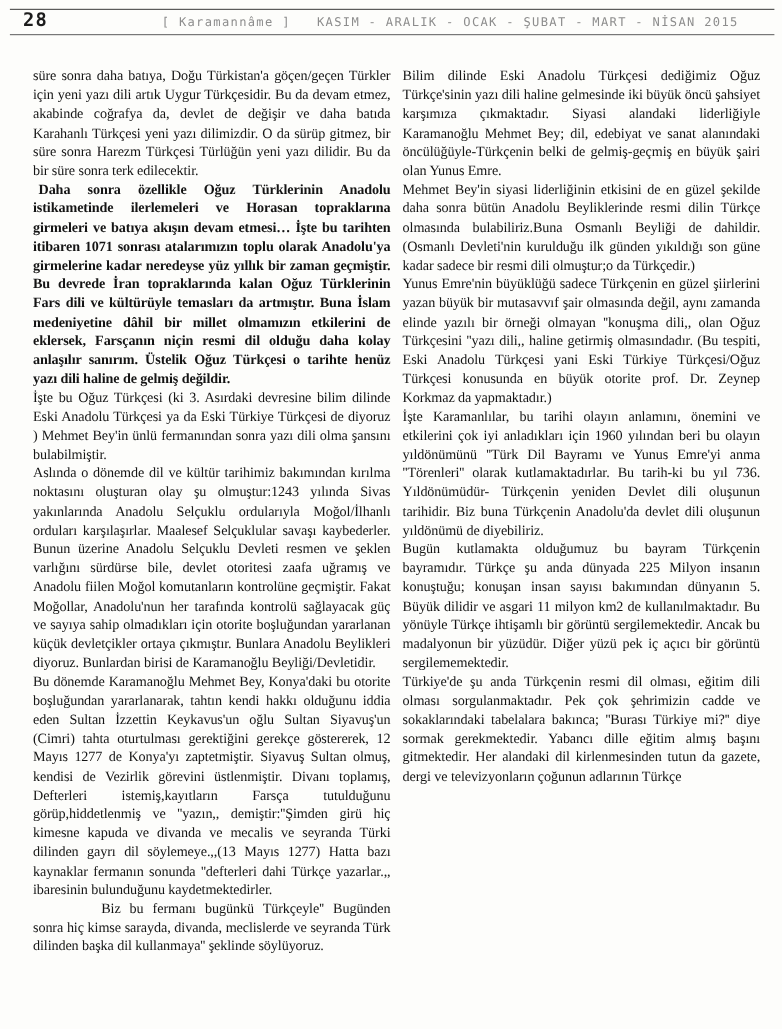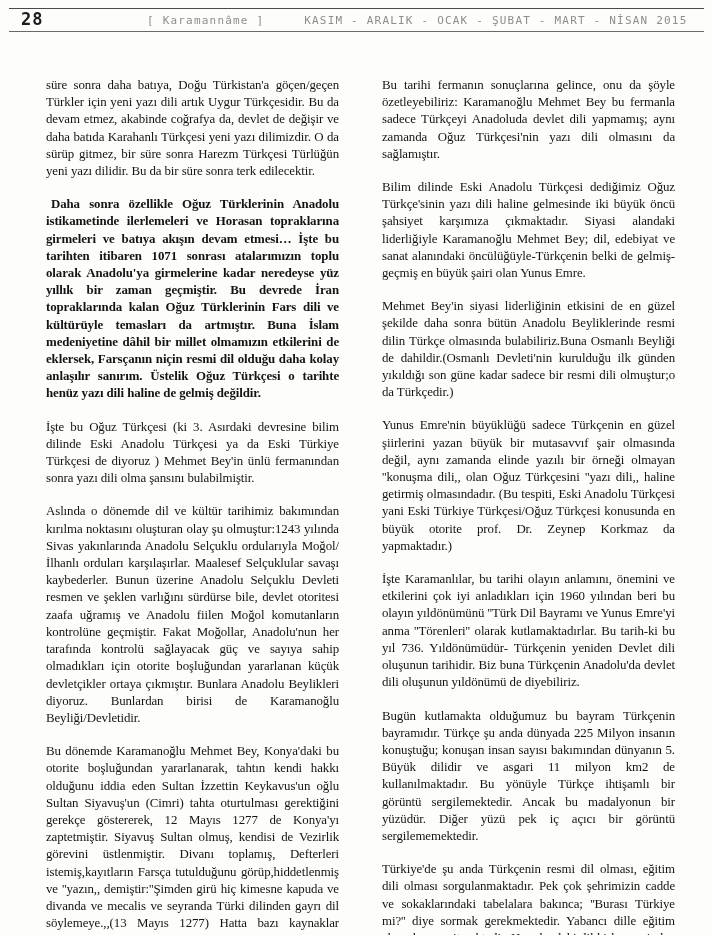--- a/index.html
+++ b/index.html
@@ -15,34 +15,34 @@
   .page-number{
     position:absolute;left:21px;top:9px;
     font-family:"DejaVu Sans Mono","Liberation Mono",monospace;
     font-weight:bold;font-size:17px;letter-spacing:1px;color:#1c1c1c;
   }
   .header-title{
     position:absolute;left:147px;top:14px;white-space:nowrap;
     font-family:"DejaVu Sans Mono","Liberation Mono",monospace;
     font-size:11px;color:#8d8d8d;letter-spacing:1.2px;
   }
-  .header-title .months{margin-left:32px;}
+  .header-title .months{margin-left:16px;}
   .columns{
     position:absolute;top:61px;left:30px;
     display:flex;gap:11px;
   }
   .col{
     width:325px;
     text-align:justify;
     font-size:12.9px;
     line-height:17.2px;
     letter-spacing:-0.1px;
     color:#141414;
   }
-  .col p{margin:16px;padding:0;}
+  .col p{margin:0;padding:0;}
   .indent-small{text-indent:5px;font-weight:bold;}
   .indent-large{text-indent:62px;}
 </style>
 </head>
 <body>
 
 <div class="page">
 
   <div class="rule rule-top"></div>
   <span class="page-number">28</span>
@@ -55,21 +55,20 @@
   <main class="columns">
     <section class="col">
       <p>süre sonra daha batıya,  Doğu Türkistan'a göçen/geçen Türkler için yeni yazı dili artık Uygur Türkçesidir. Bu da devam etmez, akabinde coğrafya da, devlet de değişir ve daha batıda Karahanlı Türkçesi yeni yazı dilimizdir. O da sürüp gitmez, bir süre sonra Harezm Türkçesi Türlüğün yeni yazı dilidir. Bu da bir süre sonra terk edilecektir.</p>
       <p class="indent-small">Daha sonra özellikle Oğuz Türklerinin Anadolu istikametinde ilerlemeleri ve Horasan topraklarına girmeleri ve batıya akışın devam etmesi… İşte bu tarihten itibaren 1071 sonrası atalarımızın toplu olarak Anadolu'ya girmelerine kadar neredeyse yüz yıllık bir zaman geçmiştir. Bu devrede İran topraklarında kalan Oğuz Türklerinin Fars dili ve kültürüyle temasları da artmıştır. Buna İslam medeniyetine dâhil bir millet olmamızın etkilerini de eklersek, Farsçanın niçin resmi dil olduğu daha kolay anlaşılır sanırım. Üstelik Oğuz Türkçesi o tarihte henüz yazı dili haline de gelmiş değildir.</p>
       <p>İşte bu Oğuz Türkçesi (ki 3. Asırdaki devresine bilim dilinde Eski Anadolu Türkçesi ya da Eski Türkiye Türkçesi de diyoruz ) Mehmet Bey'in ünlü fermanından sonra yazı dili olma şansını bulabilmiştir.</p>
       <p>Aslında o dönemde dil ve kültür tarihimiz bakımından kırılma noktasını oluşturan olay şu olmuştur:1243 yılında Sivas yakınlarında Anadolu Selçuklu ordularıyla Moğol/İlhanlı orduları karşılaşırlar. Maalesef Selçuklular savaşı kaybederler. Bunun üzerine Anadolu Selçuklu Devleti resmen ve şeklen varlığını sürdürse bile, devlet otoritesi zaafa uğramış ve Anadolu fiilen Moğol komutanların kontrolüne geçmiştir. Fakat Moğollar, Anadolu'nun her tarafında kontrolü sağlayacak güç ve sayıya sahip olmadıkları için otorite boşluğundan yararlanan küçük devletçikler ortaya çıkmıştır. Bunlara Anadolu Beylikleri diyoruz. Bunlardan birisi de Karamanoğlu Beyliği/Devletidir.</p>
       <p>Bu dönemde Karamanoğlu Mehmet Bey, Konya'daki bu otorite boşluğundan yararlanarak, tahtın kendi hakkı olduğunu iddia eden Sultan İzzettin Keykavus'un oğlu Sultan Siyavuş'un (Cimri) tahta oturtulması gerektiğini gerekçe göstererek, 12 Mayıs 1277 de Konya'yı zaptetmiştir. Siyavuş Sultan olmuş, kendisi de Vezirlik görevini üstlenmiştir. Divanı toplamış, Defterleri istemiş,kayıtların Farsça tutulduğunu görüp,hiddetlenmiş ve ''yazın,, demiştir:''Şimden girü hiç kimesne kapuda ve divanda ve mecalis ve seyranda Türki dilinden gayrı dil söylemeye.,,(13 Mayıs 1277) Hatta bazı kaynaklar fermanın sonunda ''defterleri dahi Türkçe yazarlar.,, ibaresinin bulunduğunu kaydetmektedirler.</p>
       <p class="indent-large">Biz bu fermanı bugünkü Türkçeyle'' Bugünden sonra hiç kimse sarayda, divanda, meclislerde ve seyranda Türk dilinden başka dil kullanmaya'' şeklinde söylüyoruz.</p>
     </section>
     <section class="col">
-      <p>Bu tarihi fermanın sonuçlarına gelince, onu da şöyle özetleyebiliriz: Karamanoğlu Mehmet Bey bu fermanla sadece Türkçeyi Anadoluda devlet dili yapmamış; aynı zamanda Oğuz Türkçesi'nin yazı dili olmasını da sağlamıştır.</p>
       <p>Bilim dilinde Eski Anadolu Türkçesi dediğimiz Oğuz Türkçe'sinin yazı dili haline gelmesinde iki büyük öncü şahsiyet karşımıza çıkmaktadır. Siyasi alandaki liderliğiyle Karamanoğlu Mehmet Bey; dil, edebiyat ve sanat alanındaki öncülüğüyle-Türkçenin belki de gelmiş-geçmiş en büyük şairi olan Yunus Emre.</p>
       <p>Mehmet Bey'in siyasi liderliğinin etkisini de en güzel şekilde daha sonra bütün Anadolu Beyliklerinde resmi dilin Türkçe olmasında bulabiliriz.Buna Osmanlı Beyliği de dahildir.(Osmanlı Devleti'nin kurulduğu ilk günden yıkıldığı son güne kadar sadece bir resmi dili olmuştur;o da Türkçedir.)</p>
       <p>Yunus Emre'nin büyüklüğü sadece Türkçenin en güzel şiirlerini yazan büyük bir mutasavvıf şair olmasında değil, aynı zamanda elinde yazılı bir örneği olmayan ''konuşma dili,, olan Oğuz Türkçesini ''yazı dili,, haline getirmiş olmasındadır. (Bu tespiti, Eski Anadolu Türkçesi yani Eski Türkiye Türkçesi/Oğuz Türkçesi konusunda en büyük otorite prof. Dr. Zeynep Korkmaz da yapmaktadır.)</p>
       <p>İşte Karamanlılar, bu tarihi olayın anlamını, önemini ve etkilerini çok iyi anladıkları için 1960 yılından beri bu olayın yıldönümünü ''Türk Dil Bayramı ve Yunus Emre'yi anma ''Törenleri'' olarak kutlamaktadırlar. Bu tarih-ki bu yıl 736. Yıldönümüdür-  Türkçenin yeniden Devlet dili oluşunun tarihidir. Biz buna Türkçenin Anadolu'da devlet dili oluşunun yıldönümü de diyebiliriz.</p>
       <p>Bugün kutlamakta olduğumuz bu bayram Türkçenin bayramıdır. Türkçe şu anda dünyada 225 Milyon insanın konuştuğu; konuşan insan sayısı bakımından dünyanın 5. Büyük dilidir ve asgari 11 milyon km2 de kullanılmaktadır. Bu yönüyle Türkçe ihtişamlı bir görüntü sergilemektedir. Ancak bu madalyonun bir yüzüdür. Diğer yüzü pek iç açıcı bir görüntü sergilememektedir.</p>
       <p>Türkiye'de şu anda Türkçenin resmi dil olması, eğitim dili olması sorgulanmaktadır. Pek çok şehrimizin cadde ve sokaklarındaki tabelalara bakınca; ''Burası Türkiye mi?'' diye sormak gerekmektedir. Yabancı dille eğitim almış başını gitmektedir. Her alandaki dil kirlenmesinden tutun da gazete, dergi ve televizyonların çoğunun adlarının Türkçe</p>
     </section>
   </main>
 
 </div>

